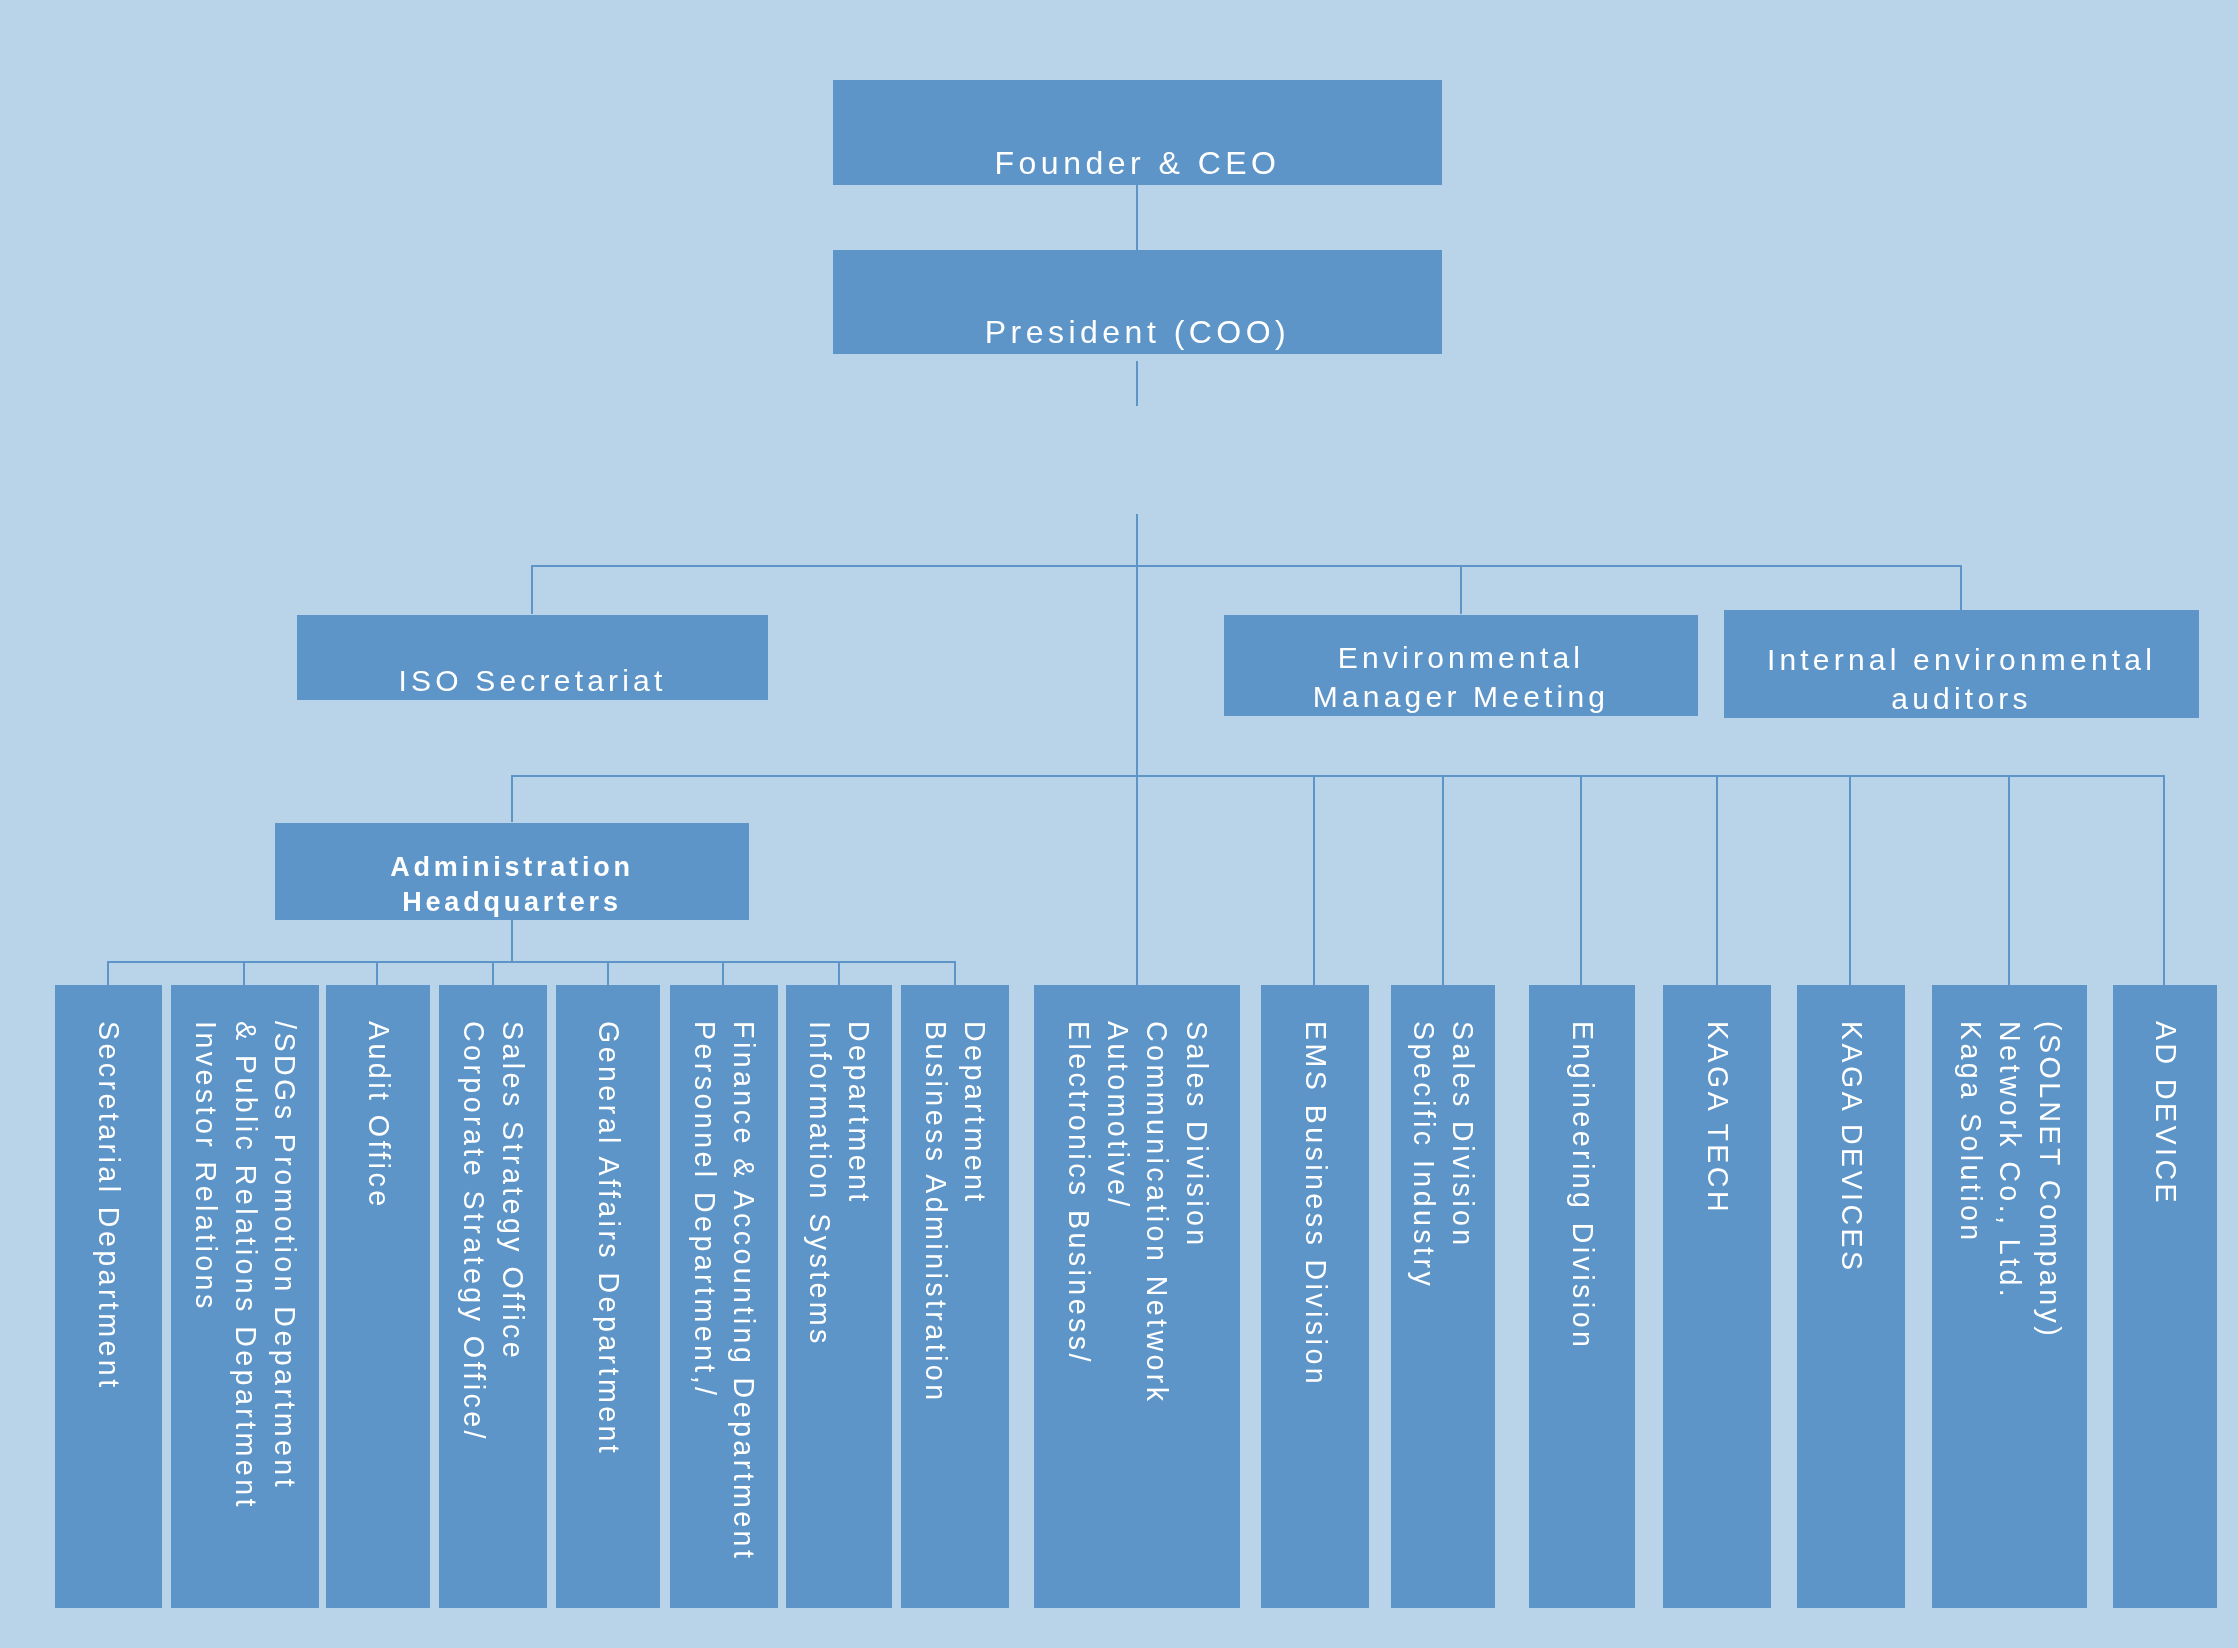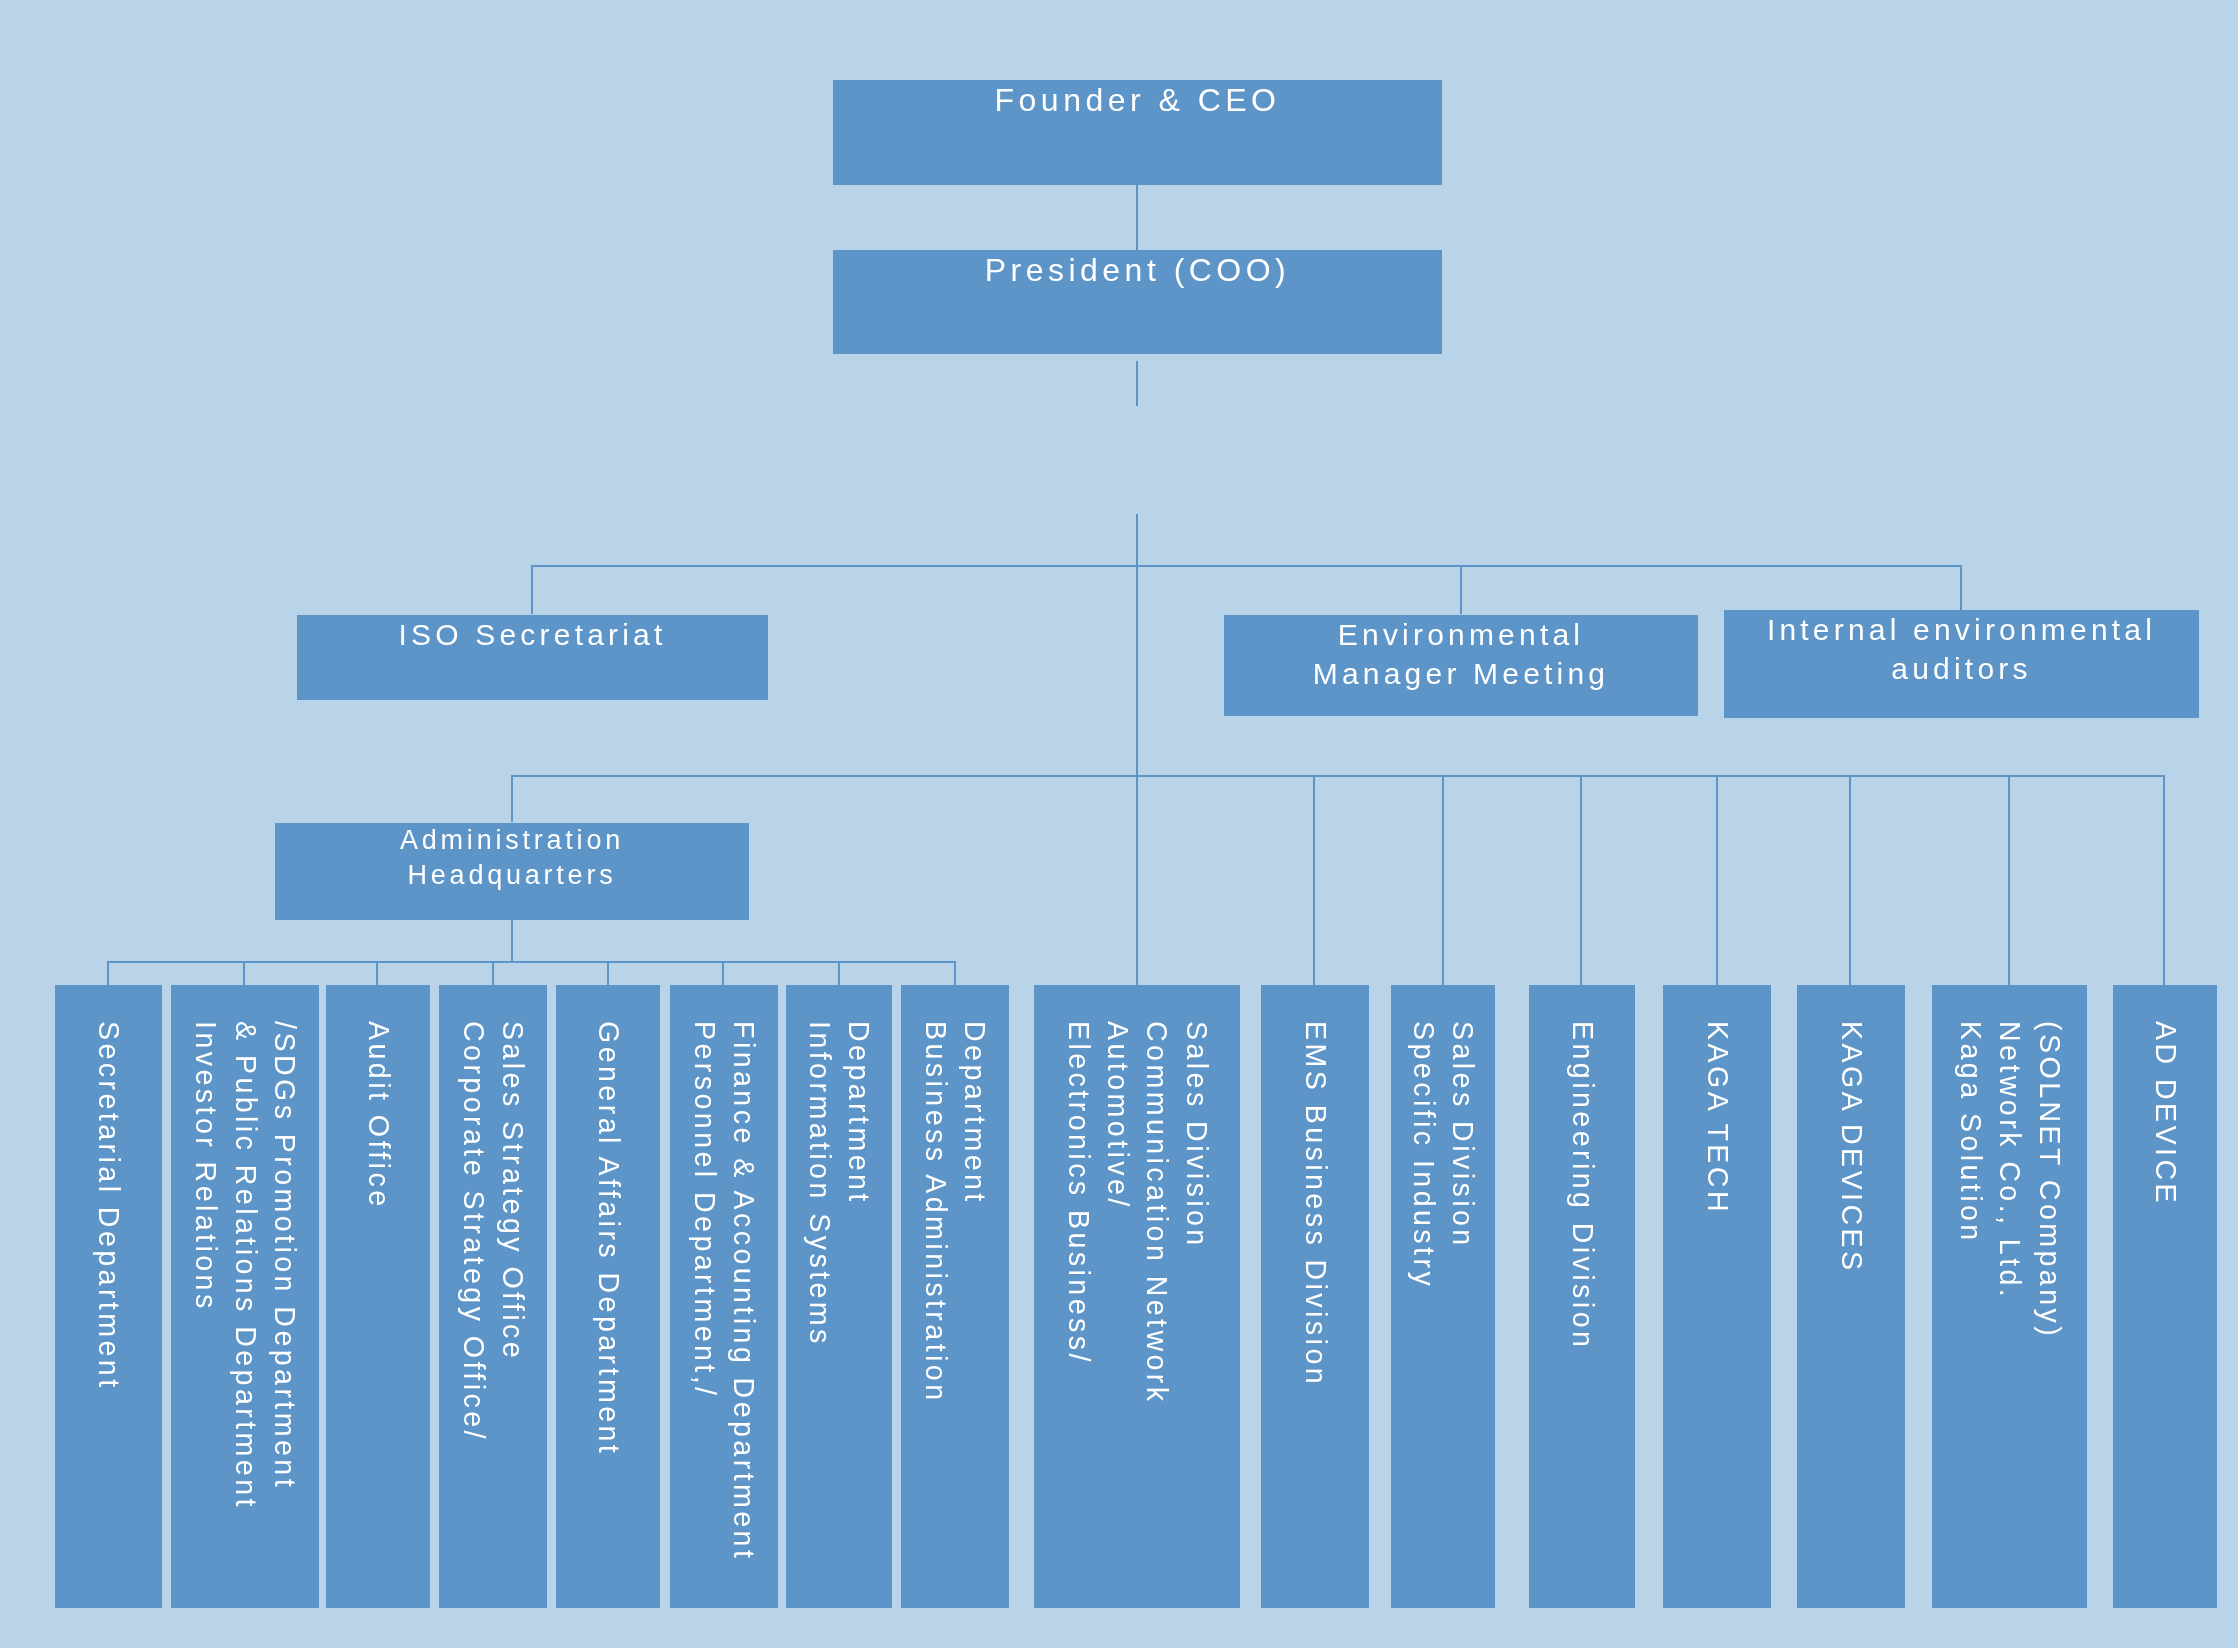--- a/index.html
+++ b/index.html
@@ -14,29 +14,29 @@
   
   .line{position:absolute;background:#5d95c8;}
   .line.v{width:1.9px;}
   .line.h{height:1.9px;}
 
   
   .box{
     position:absolute;
     background:#5d95c8;
     color:#ffffff;
-    display:flex;align-items:flex-start;justify-content:center;
+    display:flex;align-items:flex-end;justify-content:center;
     text-align:center;
     white-space:pre-line;
     letter-spacing:0.14em;
     line-height:1.3;
   }
   .box.lg{font-size:32px;}
   .box.md{font-size:30px;}
-  .box.sm{font-size:27px;}
+  .box.sm{font-size:27px;font-weight:bold;}
 
   
   .vbox{
     position:absolute;
     top:985px;height:623px;
     background:#5d95c8;
     color:#ffffff;
     display:flex;justify-content:center;
     box-sizing:border-box;
     padding-top:36px;

